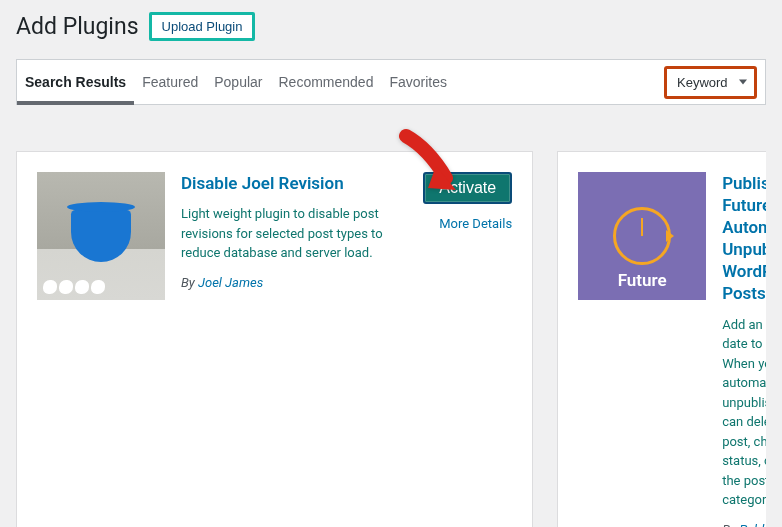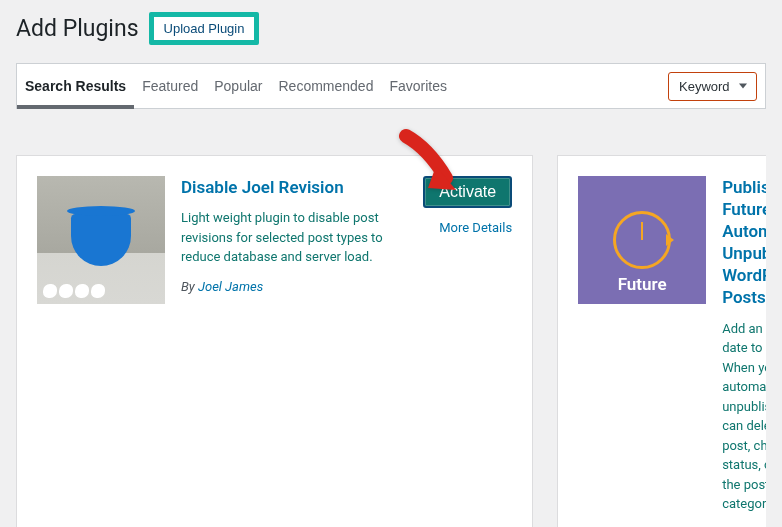--- a/index.html
+++ b/index.html
@@ -1,26 +1,26 @@
 <!DOCTYPE html>
 <html><head>
   <meta charset="utf-8">
   <style>
     * { box-sizing: border-box; margin: 0; padding: 0; }
     body { font-family: -apple-system, BlinkMacSystemFont, "Segoe UI", Roboto, sans-serif; background: #f0f0f1; color: #1d2327; width: 782px; height: 527px; overflow: hidden; position: relative; }
     .header { padding: 12px 16px 0; display: flex; align-items: center; gap: 10px; }
     .page-title { font-size: 23px; font-weight: 400; color: #1d2327; }
-    .upload-btn { border: 5px solid #14b8a6; color: #0a4b78; background: #fff; padding: 4px 10px; font-size: 13px; border-radius: 2px; cursor: pointer; }
+    .upload-btn { border: 3px solid #14b8a6; color: #0a4b78; background: #fff; padding: 4px 10px; font-size: 13px; border-radius: 2px; cursor: pointer; }
     .tabs-row { margin: 18px 16px 0; background: #fff; border: 1px solid #ccd0d4; display: flex; justify-content: space-between; align-items: stretch; padding: 0; position: relative; }
     .tabs { display: flex; }
     .tab { padding: 14px 8px; font-size: 14px; color: #646970; cursor: pointer; background: transparent; border: none; position: relative; }
     .tab.active { color: #1d2327; font-weight: 600; }
     .tab.active::after { content: ""; position: absolute; left: 0; right: 0; bottom: -1px; height: 4px; background: #646970; }
     .filter-wrap { display: flex; align-items: center; padding-right: 8px; }
-    .keyword-select { border: 1px solid #c2410c; background: #fff; padding: 6px 26px 6px 10px; font-size: 13px; color: #2c3338; border-radius: 3px; appearance: none; cursor: pointer; position: relative; }
+    .keyword-select { border: 3px solid #c2410c; background: #fff; padding: 6px 26px 6px 10px; font-size: 13px; color: #2c3338; border-radius: 3px; appearance: none; cursor: pointer; position: relative; }
     .select-wrap { position: relative; display: inline-block; }
     .select-wrap::after { content: ""; position: absolute; right: 10px; top: 50%; transform: translateY(-50%); border-left: 4px solid transparent; border-right: 4px solid transparent; border-top: 5px solid #50575e; pointer-events: none; }
     .cards { display: flex; gap: 24px; padding: 16px; margin-top: 30px; }
     .card { background: #fff; border: 1px solid #dcdcde; width: 520px; display: flex; flex-direction: column; }
     .card.partial { width: 210px; border-right: none; overflow: hidden; }
     .card-body { padding: 20px 20px 16px; display: flex; gap: 16px; flex: 1; }
     .thumb { width: 128px; height: 128px; background: #7b6eb3; flex-shrink: 0; display: flex; align-items: center; justify-content: center; position: relative; }
     .thumb.trash { background: linear-gradient(180deg, #b8b8b0 0%, #a8a8a0 60%, #d5d5d0 60%, #d8d8d4 100%); }
     .trash-can { width: 60px; height: 52px; background: #1976d2; border-radius: 6px 6px 40px 40px; position: relative; }
     .trash-can::before { content: ""; position: absolute; top: -8px; left: -4px; right: -4px; height: 10px; background: #1976d2; border-radius: 50%; }

